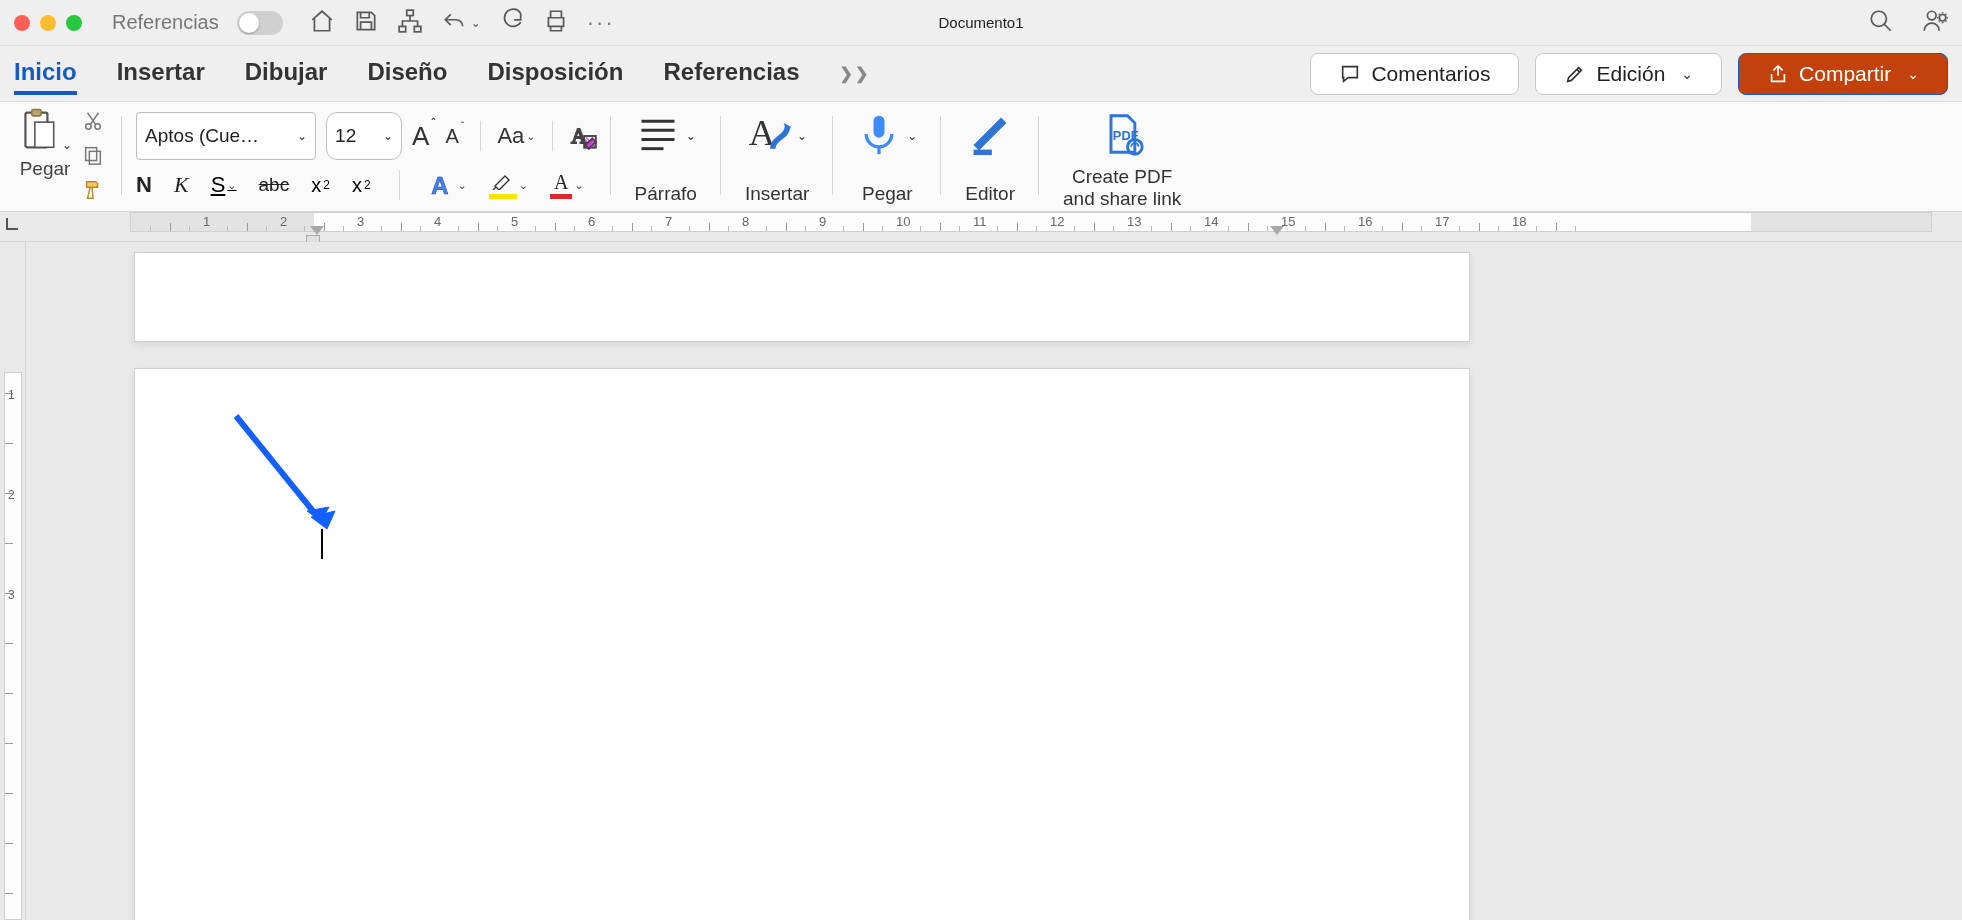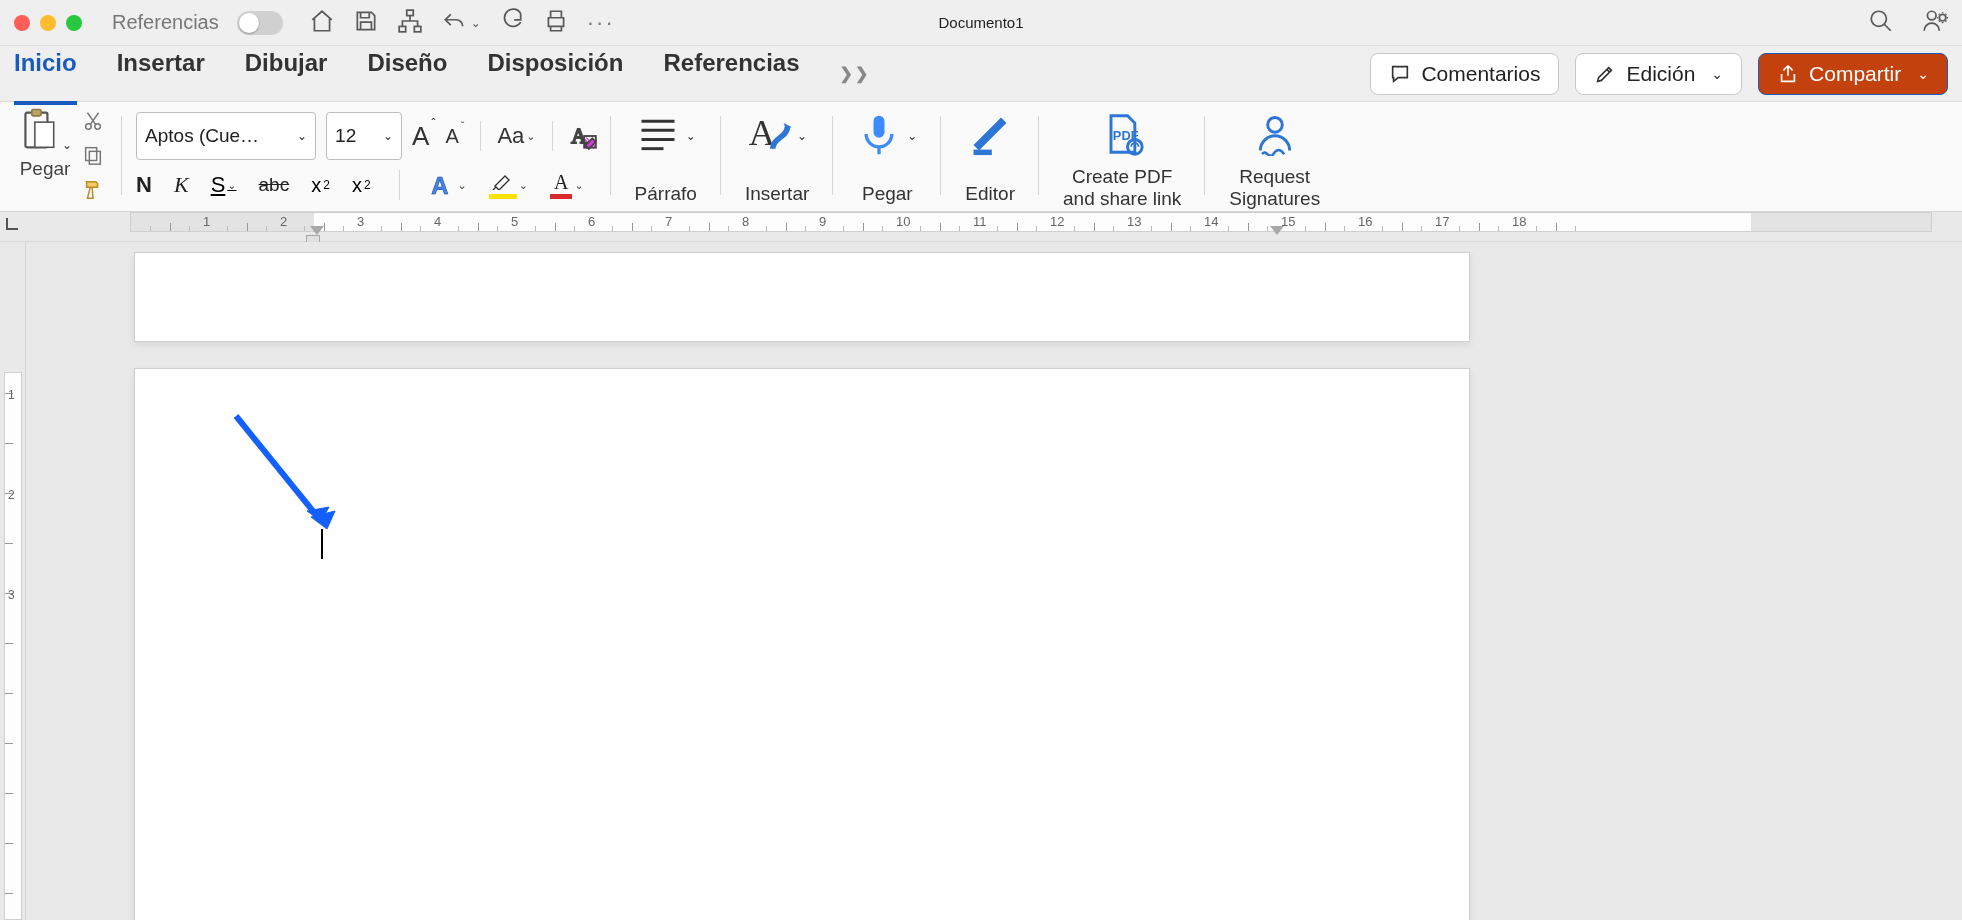--- a/index.html
+++ b/index.html
@@ -58,32 +58,32 @@
     background: #efefef;
     display:flex; align-items:center;
     padding: 0 14px;
     gap: 40px;
     border-bottom: 1px solid #dcdcdc;
   }
   .tab {
     font-size: 24px;
     color:#333;
     font-weight:600;
-    padding: 6px 0 24px 0;
+    padding: 6px 0 5px 0;
     border-bottom: 4px solid transparent;
     cursor:pointer;
   }
   .tab.active { color:#185abd; border-bottom-color:#185abd; }
   .tabs-more { color:#888; font-size:22px; font-weight:700; letter-spacing:2px; }
 
   .tabs-right { margin-left:auto; display:flex; align-items:center; gap:16px; }
   .pill {
     display:flex; align-items:center; gap:10px;
     background:#fff; border:1px solid #c8c8c8; border-radius:8px;
-    padding:8px 18px; font-size:21px; color:#222; cursor:pointer;
+    padding:8px 28px; font-size:21px; color:#222; cursor:pointer;
   }
   .pill svg { width:22px; height:22px; stroke:#333; fill:none; stroke-width:1.8; }
   .pill .chev { font-size:14px; color:#333; margin-left:6px; }
   .pill.share {
     background:#c2410c; color:#fff; border-color:#185abd;
   }
   .pill.share svg { stroke:#fff; }
   .pill.share .chev { color:#fff; }
 
   
@@ -117,21 +117,21 @@
   
   .font-body { display:flex; flex-direction:column; gap:10px; padding-top:4px;}
   .font-row1 { display:flex; align-items:center; gap:10px; }
   .font-row2 { display:flex; align-items:center; gap:22px; }
   .combo {
     display:flex; align-items:center; justify-content:space-between;
     background:#fff; border:1px solid #bdbdbd; border-radius:4px;
     height:48px; padding:0 8px; font-size:19px; color:#222;
   }
   .combo.font-name { width:180px; }
-  .combo.font-size { width:76px; }
+  .combo.font-size { width:76px;border-radius:11px; }
   .combo .chev { font-size:12px; color:#333; }
 
   .ico-btn { display:flex; align-items:center; gap:2px; cursor:pointer; }
   .ico-btn svg { stroke:#444; fill:none; stroke-width:1.6; }
   .ico-btn .chev { font-size:11px; color:#444; }
   .mini-sep { width:1px; height:30px; background:#d6d6d6; margin:0 6px; }
 
   .bold-N { font-size:22px; font-weight:800; color:#222; }
   .italic-K { font-size:22px; font-style:italic; font-family:Georgia,serif; color:#222;}
   .strike-abc { font-size:19px; text-decoration:line-through; color:#222; }
@@ -498,33 +498,20 @@
             <text x="7" y="15" font-size="7" fill="#2e76d6" font-weight="700">PDF</text>
             <circle cx="19" cy="19" r="4" fill="none" stroke="#2e76d6" stroke-width="1.6"></circle>
             <path d="M17 19 A2 2 0 0 1 21 19" fill="none" stroke="#2e76d6"></path>
           </svg>
       </span>
     </div>
     <div class="glabel" style="white-space:pre;">Create PDF
 and share link</div>
   </div>
 
-  <div class="big-group group" style="border-right:none;">
-    <div class="big-row">
-      <span>
-        <svg viewBox="0 0 24 24">
-            <circle cx="12" cy="7" r="4" fill="none" stroke="#2e76d6" stroke-width="1.6"></circle>
-            <path d="M4 21 A8 8 0 0 1 20 21" fill="none" stroke="#2e76d6" stroke-width="1.6"></path>
-            <path d="M5 23 C 7 20, 9 26, 11 23 S 15 20, 17 23" fill="none" stroke="#2e76d6" stroke-width="1.4"></path>
-          </svg>
-      </span>
-    </div>
-    <div class="glabel" style="white-space:pre;">Request
-Signatures</div>
-  </div>
 
 </div>
 
 <div class="ruler-wrap">
   <div class="ruler-left-tab"></div>
   <div class="ruler" id="hruler">
       <div class="cm" data-num="">
         <span class="q1"></span>
         <span class="half"></span>
         <span class="q3"></span>

